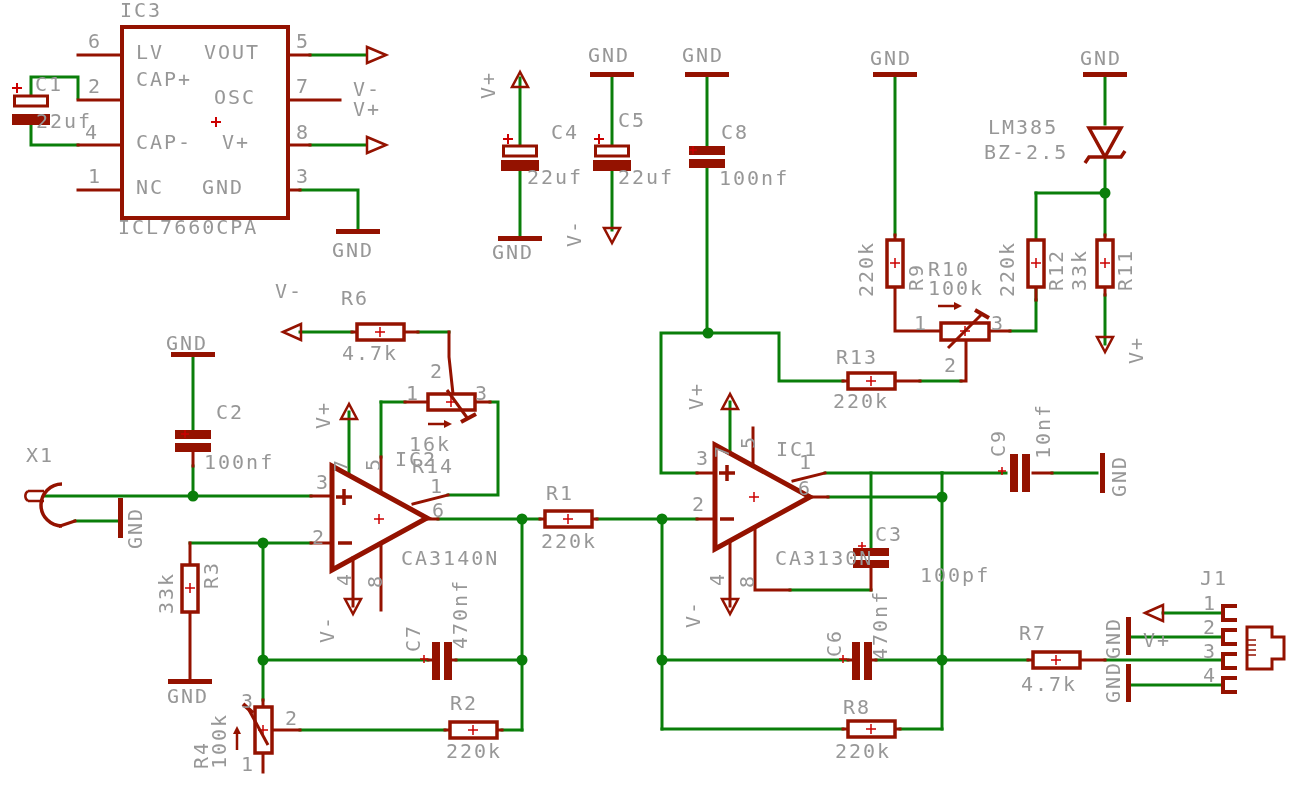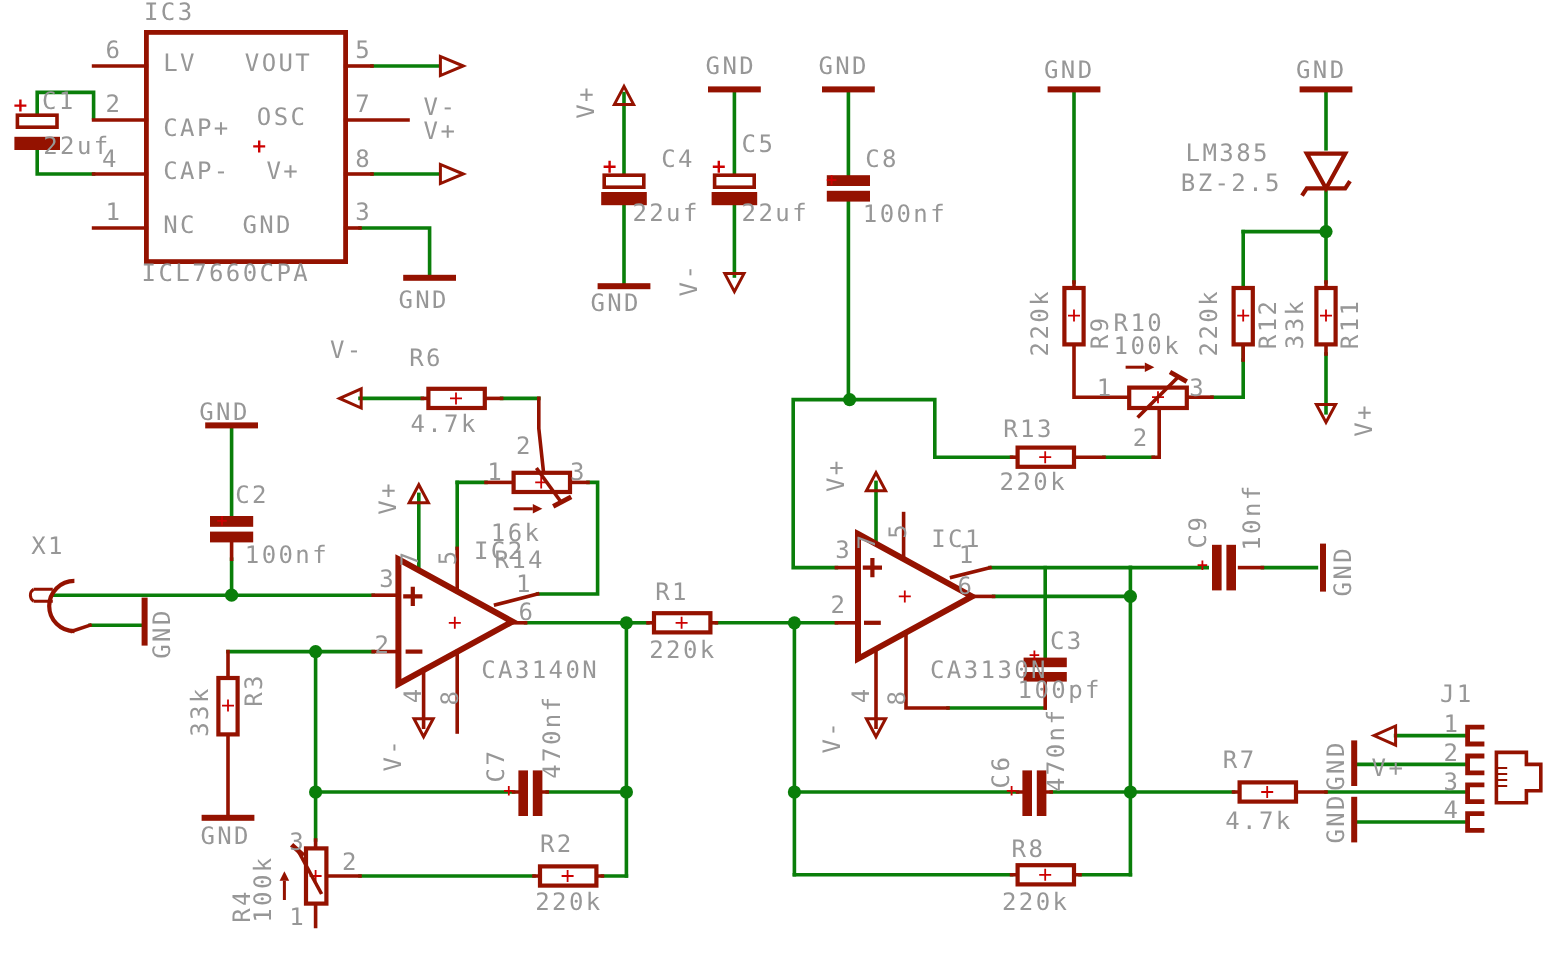--- a/index.html
+++ b/index.html
@@ -320,21 +320,21 @@
 <div class="t" style="left:88px;top:31px">6</div>
 <div class="t" style="left:88px;top:76px">2</div>
 <div class="t" style="left:85px;top:122px">4</div>
 <div class="t" style="left:88px;top:166px">1</div>
 <div class="t" style="left:296px;top:31px">5</div>
 <div class="t" style="left:296px;top:76px">7</div>
 <div class="t" style="left:296px;top:122px">8</div>
 <div class="t" style="left:296px;top:166px">3</div>
 <div class="t" style="left:136px;top:42px">LV</div>
 <div class="t" style="left:204px;top:42px">VOUT</div>
-<div class="t" style="left:136px;top:96px">CAP+</div>
+<div class="t" style="left:136px;top:69px">CAP+</div>
 <div class="t" style="left:214px;top:87px">OSC</div>
 <div class="t" style="left:136px;top:132px">CAP-</div>
 <div class="t" style="left:222px;top:132px">V+</div>
 <div class="t" style="left:136px;top:177px">NC</div>
 <div class="t" style="left:202px;top:177px">GND</div>
 <div class="t" style="left:118px;top:217px">ICL7660CPA</div>
 <div class="t" style="left:353px;top:79px">V-</div>
 <div class="t" style="left:353px;top:99px">V+</div>
 <div class="t" style="left:332px;top:240px">GND</div>
 
@@ -366,21 +366,21 @@
 <div class="v" style="left:1126px;top:364px">V+</div>
 <div class="t" style="left:928px;top:259px">R10</div>
 <div class="t" style="left:928px;top:278px">100k</div>
 <div class="t" style="left:914px;top:313px">1</div>
 <div class="t" style="left:991px;top:313px">3</div>
 <div class="t" style="left:944px;top:355px">2</div>
 <div class="t" style="left:836px;top:347px">R13</div>
 <div class="t" style="left:833px;top:391px">220k</div>
 
 <div class="t" style="left:166px;top:333px">GND</div>
-<div class="t" style="left:196px;top:402px">C2</div>
+<div class="t" style="left:216px;top:402px">C2</div>
 <div class="t" style="left:204px;top:452px">100nf</div>
 <div class="t" style="left:26px;top:445px">X1</div>
 <div class="v" style="left:125px;top:549px">GND</div>
 <div class="v" style="left:156px;top:614px">33k</div>
 <div class="v" style="left:201px;top:589px">R3</div>
 <div class="t" style="left:167px;top:686px">GND</div>
 
 <div class="v" style="left:191px;top:769px">R4</div>
 <div class="v" style="left:209px;top:769px">100k</div>
 <div class="t" style="left:241px;top:691px">3</div>
@@ -421,21 +421,21 @@
 <div class="t" style="left:696px;top:448px">3</div>
 <div class="t" style="left:692px;top:494px">2</div>
 <div class="v" style="left:712px;top:458px">7</div>
 <div class="v" style="left:738px;top:449px">5</div>
 <div class="v" style="left:707px;top:586px">4</div>
 <div class="v" style="left:737px;top:588px">8</div>
 <div class="t" style="left:799px;top:452px">1</div>
 <div class="t" style="left:798px;top:478px">6</div>
 <div class="t" style="left:775px;top:548px">CA3130N</div>
 <div class="t" style="left:875px;top:524px">C3</div>
-<div class="t" style="left:848px;top:565px">100pf</div>
+<div class="t" style="left:920px;top:565px">100pf</div>
 
 <div class="v" style="left:824px;top:657px">C6</div>
 <div class="v" style="left:870px;top:660px">470nf</div>
 <div class="t" style="left:843px;top:697px">R8</div>
 <div class="t" style="left:835px;top:741px">220k</div>
 
 <div class="v" style="left:988px;top:457px">C9</div>
 <div class="v" style="left:1033px;top:459px">10nf</div>
 <div class="v" style="left:1109px;top:497px">GND</div>
 

